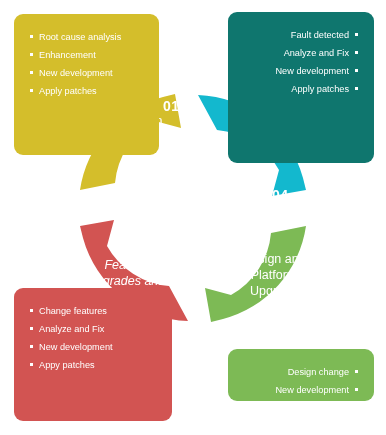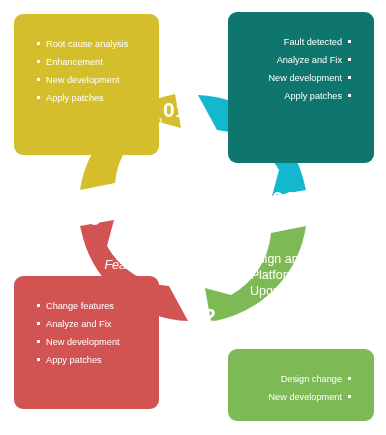--- a/index.html
+++ b/index.html
@@ -23,21 +23,21 @@
   
   .box {
     position: absolute;
     box-sizing: border-box;
     border-radius: 9px;
     color: #ffffff;
     padding: 10px 12px;
   }
   .box ul {
     list-style: none;
-    margin: 11px;
+    margin: 4px;
     padding: 0;
   }
   .box li {
     font-size: 9.2px;
     line-height: 1.0;
     padding: 4.5px 0;
     white-space: nowrap;
     color: #ffffff;
   }
   .bullet {
@@ -51,22 +51,22 @@
   }
   
   .box.left li .bullet { margin-right: 6px; }
   .box.left { text-align: left; }
   
   .box.right { text-align: right; }
   .box.right li .bullet { margin-left: 6px; }
 
   #box-app-support  { left: 14px;  top: 14px;   width: 145px; height: 141px; background: #D4BE2B; }
   #box-fault        { left: 228px; top: 12px;   width: 146px; height: 151px; background: #13B8CE; }
-  #box-feature      { left: 14px;  top: 276px;  width: 145px; height: 133px; background: #D25452; }
-  #box-design       { left: 228px; top: 349px;  width: 146px; height: 72px;  background: #7DBA55; }
+  #box-feature      { left: 14px;  top: 288px;  width: 158px; height: 133px; background: #D25452; }
+  #box-design       { left: 228px; top: 349px;  width: 146px; height: 52px;  background: #7DBA55; }
 
   
   #ring {
     position: absolute;
     left: 0;
     top: 0;
     width: 386px;
     height: 435px;
   }
   .seg-label {
@@ -74,21 +74,21 @@
     color: #ffffff;
     font-size: 12.5px;
     line-height: 1.28;
     text-align: center;
     white-space: pre-line;
     pointer-events: none;
   }
   .seg-num {
     position: absolute;
     color: #ffffff;
-    font-size: 21px;
+    font-size: 14px;
     font-weight: bold;
     letter-spacing: 0.5px;
     pointer-events: none;
   }
 
   #label-01-text { left: 86px;  top: 113px; width: 92px; }
   #label-01-num  { left: 163px; top: 98px; }
 
   #label-02-text { left: 240px; top: 118px; width: 72px; }
   #label-02-num  { left: 272px; top: 187px; }
@@ -138,21 +138,21 @@
              A 79 79 0 0 0 115 183
              Z"></path>
   </svg>
 
   <div class="seg-label" id="label-01-text">Application
 Support</div>
   <div class="seg-num" id="label-01-num">01</div>
 
   <div class="seg-label" id="label-02-text">Fault
 Analysis</div>
-  <div class="seg-num" id="label-02-num">06</div>
+  <div class="seg-num" id="label-02-num">04</div>
 
   <div class="seg-label" id="label-03-text">Design and
 Platform
 Upgrade</div>
   <div class="seg-num" id="label-03-num">02</div>
 
   <div class="seg-label" id="label-04-text">Feature
 Upgrades and
 Fix-Patches</div>
   <div class="seg-num" id="label-04-num">09</div>

